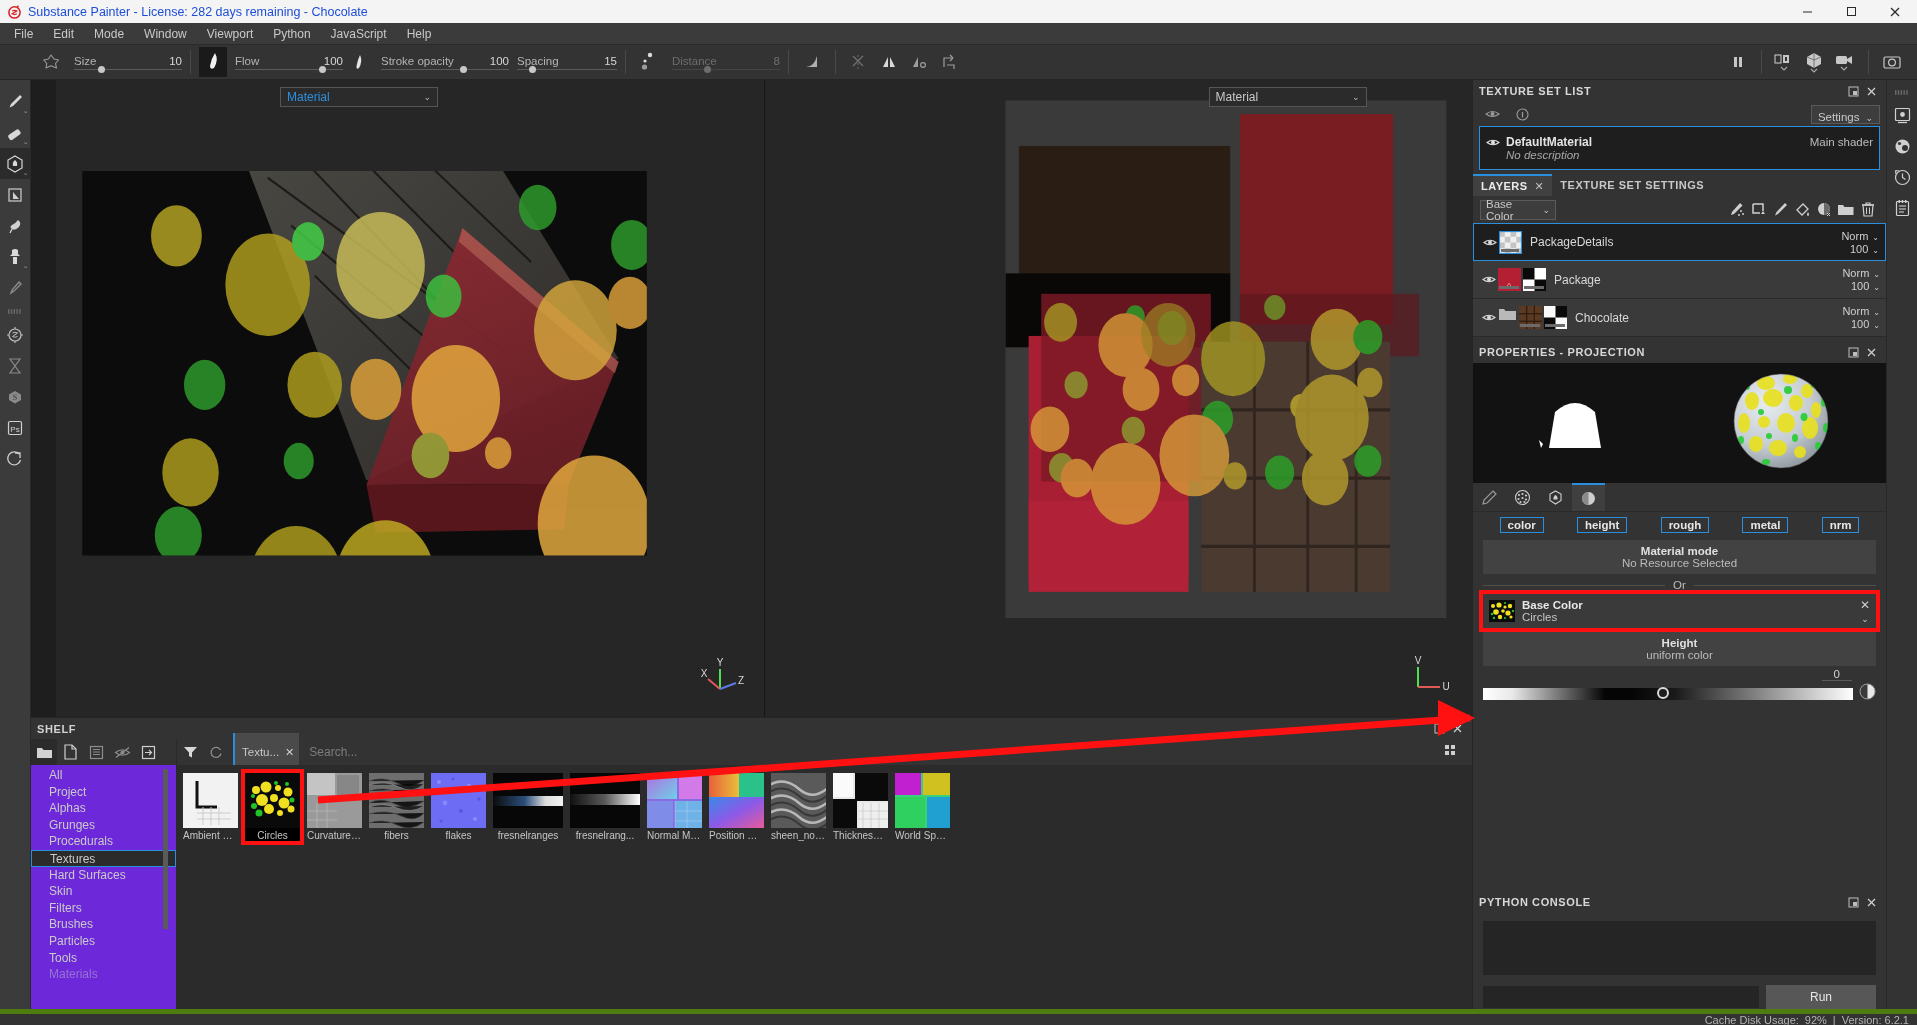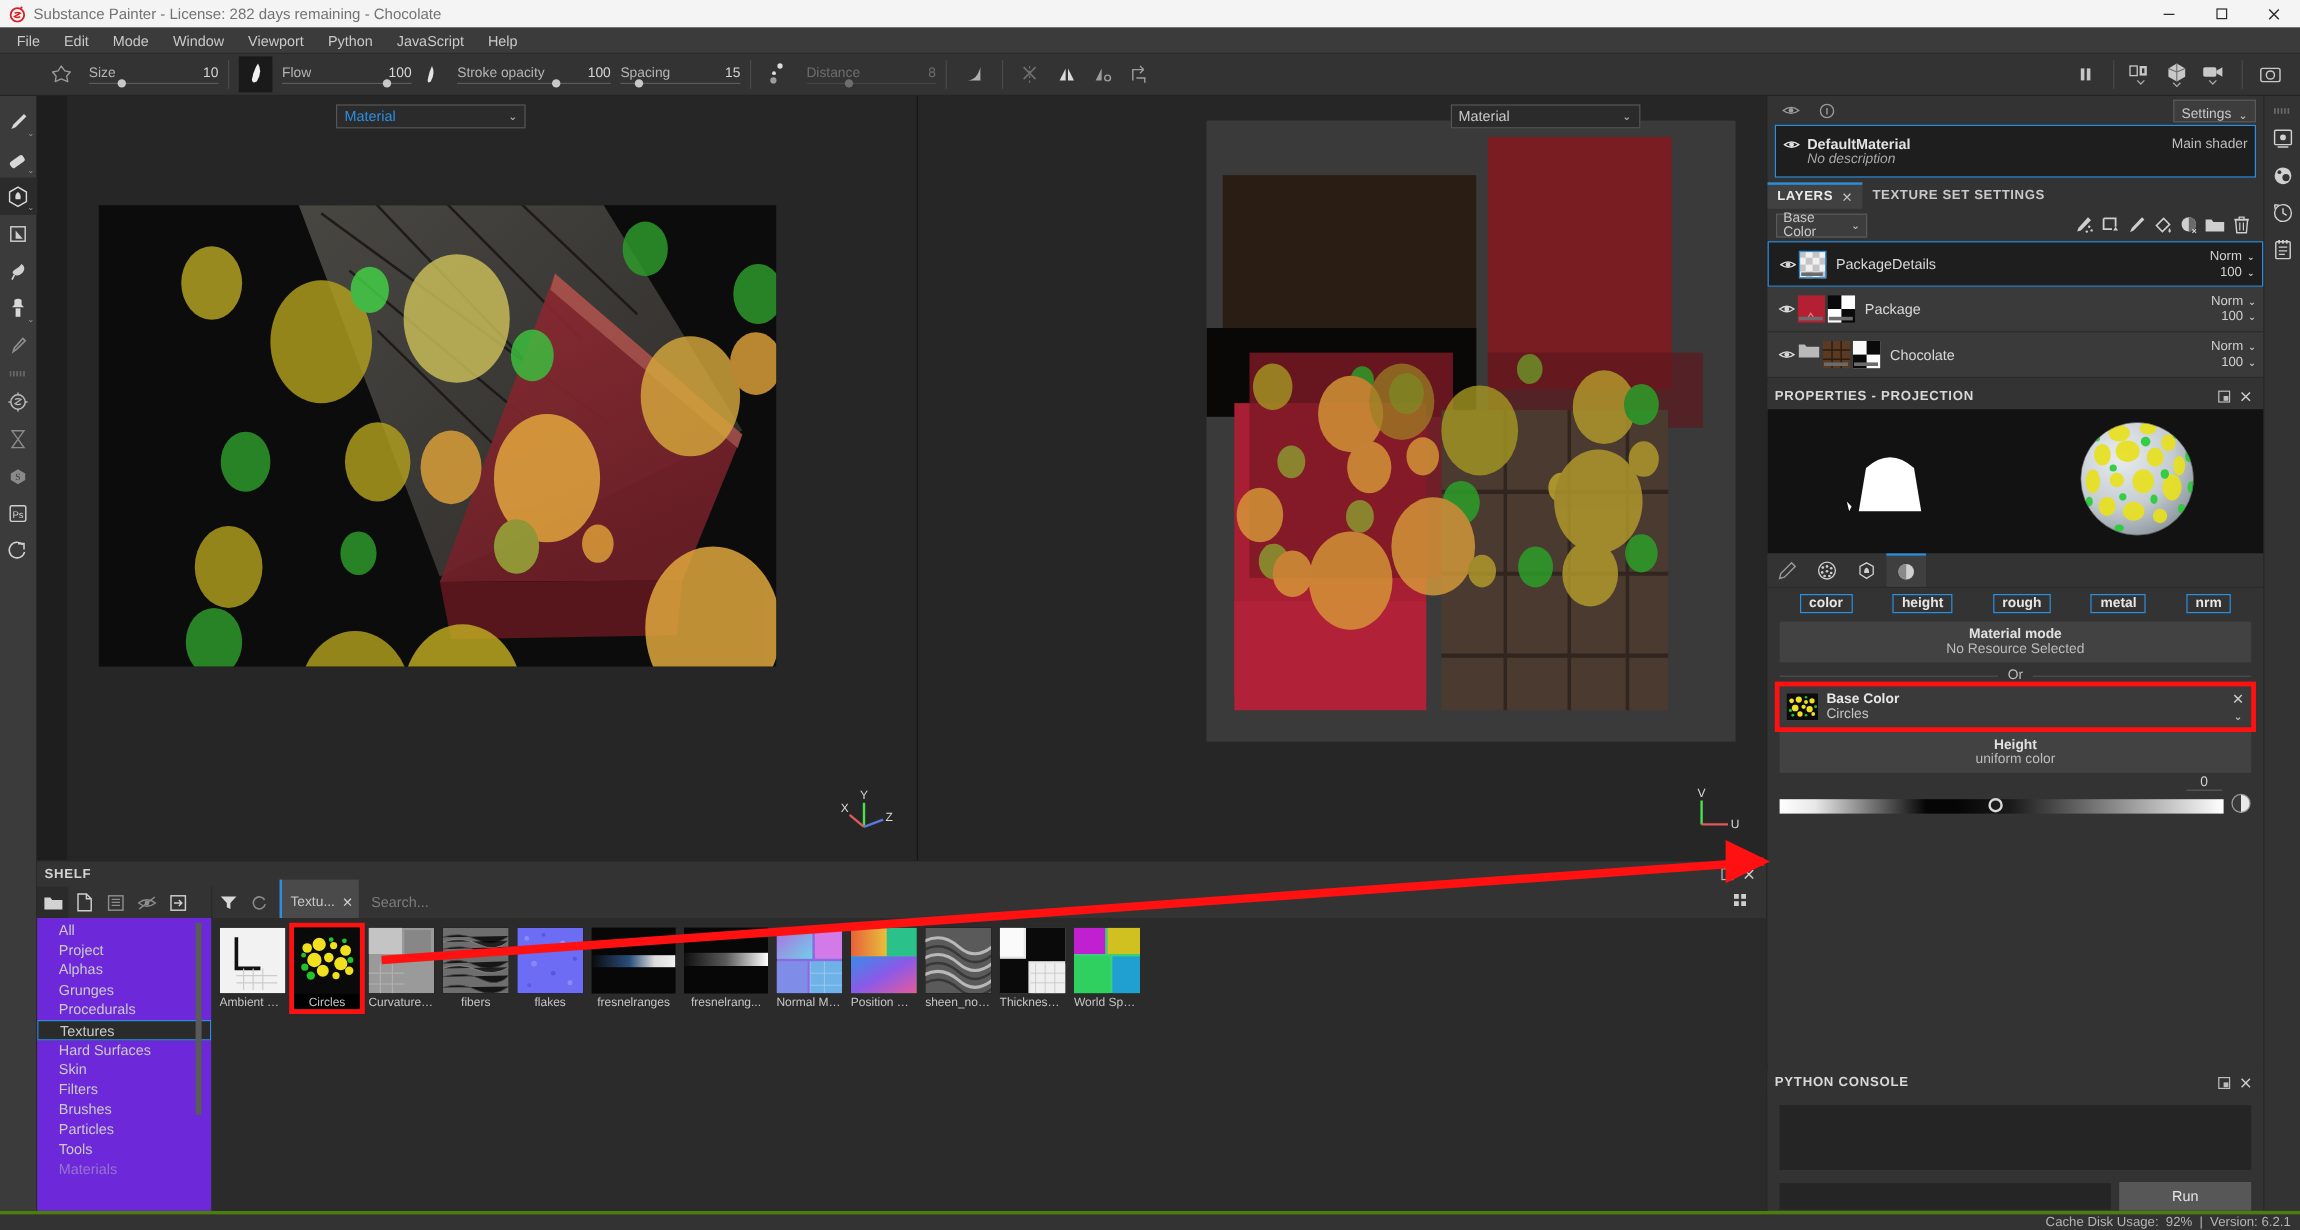--- a/index.html
+++ b/index.html
@@ -5,21 +5,21 @@
   * { box-sizing: border-box; margin:0; padding:0; }
   html,body{
     width:1917px; height:1025px;
     background:#1e1e1e;
     font-family:"Liberation Sans", sans-serif;
     color:#c8c8c8; overflow:hidden;
   }
   .app{position:relative;width:1917px;height:1025px;display:flex;flex-direction:column;}
 
   
-  .titlebar{height:23px;background:#f4f4f4;color:#737373;display:flex;align-items:center;
+  .titlebar{height:23px;background:#f4f4f4;color:#1d4ed8;display:flex;align-items:center;
             font-size:12.5px;flex:none;}
   .tb-logo{width:20px;height:20px;margin-left:4px;display:flex;align-items:center;justify-content:center;}
   .tb-title{margin-left:4px;font-size:12.5px;}
   .tb-spacer{flex:1;}
   .tb-btn{width:44px;height:23px;display:flex;align-items:center;justify-content:center;font-size:13px;color:#2b2b2b;}
 
   
   .menubar{height:22px;background:#3b3b3b;display:flex;align-items:center;padding-left:4px;flex:none;
            border-bottom:1px solid #2a2a2a;}
   .menu-item{padding:0 10px;font-size:12px;color:#c9c9c9;line-height:22px;height:22px;}
@@ -163,21 +163,21 @@
   .pyrow{display:flex;align-items:center;gap:7px;margin:10px 10px 0 10px;}
   .pyinput{flex:1;height:22px;background:#252525;}
   .runbtn{width:110px;height:24px;background:#575757;display:flex;align-items:center;
           justify-content:center;font-size:12px;color:#e6e6e6;}
 
   .rightrail{width:31px;flex:none;background:#333;display:flex;flex-direction:column;align-items:center;
              padding-top:4px;border-left:1px solid #282828;}
 
   
   .statusbar{height:16px;background:#333;display:flex;align-items:center;justify-content:flex-end;
-             padding-right:8px;flex:none;font-size:11px;color:#b4b4b4;gap:6px;border-top:3px solid #4d7c0f;}
+             padding-right:8px;flex:none;font-size:11px;color:#b4b4b4;gap:6px;border-top:5px solid #4d7c0f;}
 
   
   .arrow-svg{position:absolute;left:0;top:0;width:1917px;height:1025px;pointer-events:none;z-index:60;}
 </style>
 </head>
 <body>
 
 <div class="app">
 
   <div class="titlebar">
@@ -973,20 +973,36 @@
               </div>
             </div>
           </div>
         </div>
       </div>
     </div>
 
     <div class="rightdock">
 
       <div class="dock-panel">
+        <div class="dockhdr">
+          <span class="t">TEXTURE SET LIST</span>
+          <span class="ph-spacer"></span>
+          <span class="ph-btn">
+            <svg width="11" height="11" viewBox="0 0 11 11">
+                <rect x="1" y="1" width="9" height="9" fill="none" stroke="#bdbdbd" stroke-width="1"></rect>
+                <rect x="5" y="5" width="4" height="4" fill="#bdbdbd"></rect>
+              </svg>
+          </span>
+          <span class="ph-btn">
+            <svg width="11" height="11" viewBox="0 0 11 11">
+                <line x1="2" y1="2" x2="9" y2="9" stroke="#d0d0d0" stroke-width="1.2"></line>
+                <line x1="9" y1="2" x2="2" y2="9" stroke="#d0d0d0" stroke-width="1.2"></line>
+              </svg>
+          </span>
+        </div>
         <div class="tsl-tools">
           <span class="ph-btn" style="margin-left:4px">
             <svg width="15" height="12" viewBox="0 0 15 12">
                 <path d="M1 6 Q7.5 1 14 6 Q7.5 11 1 6Z" fill="none" stroke="#9a9a9a" stroke-width="1.1"></path>
                 <circle cx="7.5" cy="6" r="2" fill="#9a9a9a"></circle>
               </svg>
           </span>
           <span class="ph-btn" style="margin-left:12px">
             <svg width="13" height="13" viewBox="0 0 13 13">
                 <circle cx="6.5" cy="6.5" r="5.5" fill="none" stroke="#9a9a9a" stroke-width="1.1"></circle>

